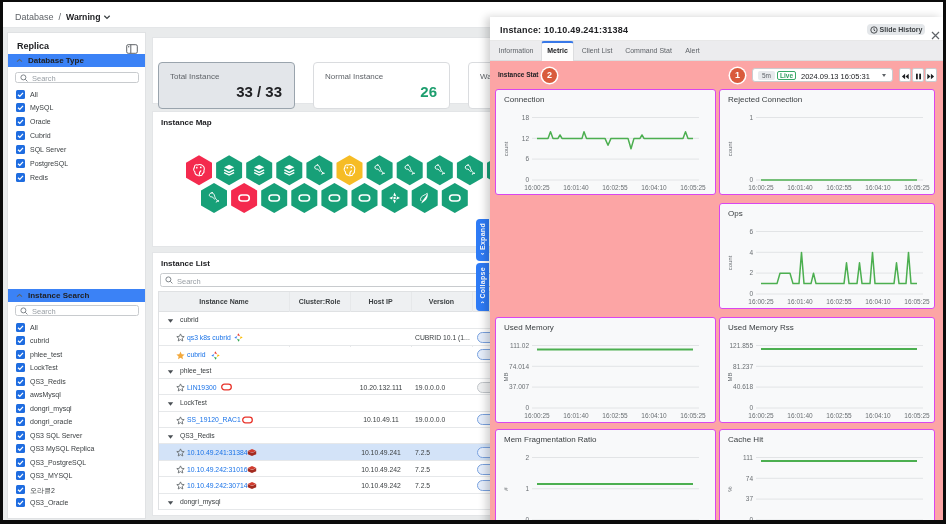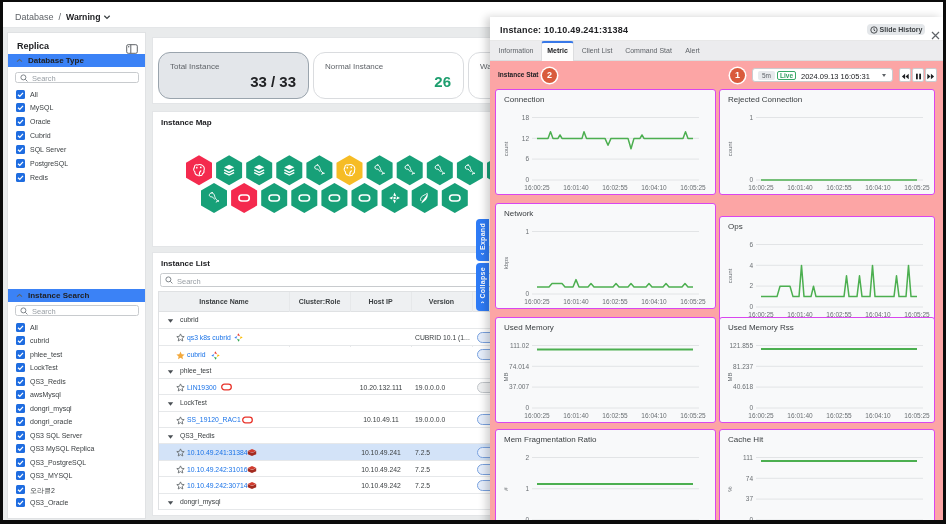--- a/index.html
+++ b/index.html
@@ -13,21 +13,21 @@
 .band span.tx{position:absolute;left:20px;top:2px}
 .srch{position:absolute;left:7px;width:124px;height:11px;border:1px solid #c8cbce;border-radius:2.5px;background:#fff;font-size:7.5px;color:#9aa0a6}
 .srch .ic{position:absolute;left:4px;top:1px}
 .srch .ph{position:absolute;left:16px;top:1px}
 .fi{position:absolute;left:8px;height:12px;width:125px}
 .cb{position:absolute;left:0;top:0}
 .cb svg{display:block}
 .fl{position:absolute;left:14px;top:1px;font-size:7px;color:#3c4043}
 .panel{position:absolute;background:#fff;border:1px solid #e3e5e7}
 .ptitle{position:absolute;left:8px;top:6px;font-size:8px;font-weight:bold;color:#202124}
-.scard{position:absolute;top:14px;width:151px;height:47px;border:1px solid #dadcdf;border-radius:12px;background:#fff}
+.scard{position:absolute;top:24px;width:137px;height:47px;border:1px solid #dadcdf;border-radius:4px;background:#fff}
 .scard .t{position:absolute;left:11px;top:9px;font-size:8px;color:#5f6368}
 .scard .v{position:absolute;right:12px;bottom:8px;font-size:15px;font-weight:bold;color:#202124}
 .card{position:absolute;height:106px;background:#f8f9fa;border:1px solid #d946ef;border-radius:3px}
 .ct{position:absolute;left:8px;top:5px;font-size:8px;color:#3c4043}
 #ovl{position:absolute;left:487px;top:14px;width:453px;height:517px;background:#fca5a5;box-shadow:-4px 0 8px rgba(0,0,0,0.18)}
 #ovl .ohdr{position:absolute;left:0;top:0;width:453px;height:24px;background:#fff;border-bottom:1px solid #e8e8e8}
 #ovl .otitle{position:absolute;left:10px;top:8px;font-size:9px;font-weight:600;color:#202124;letter-spacing:0.2px}
 #tabs{position:absolute;left:0;top:24px;width:453px;height:20px;background:#ececee;border-bottom:1px solid #dcdddf}
 .tab{position:absolute;top:0;height:20px;font-size:7px;color:#5f6368;text-align:center;line-height:20px;white-space:nowrap}
 .tab.on{background:#fdfdfd;color:#202124;font-weight:bold;border:1px solid #dcdddf;border-bottom:none;border-top:2.5px solid #3878e8;border-radius:3px 3px 0 0;line-height:16px}
@@ -647,37 +647,21 @@
           <text x="33" y="92.3" text-anchor="end" font-size="6.5" fill="#6a6f73">0</text>
           <text x="41" y="100" text-anchor="middle" font-size="6.5" fill="#6a6f73">16:00:25</text>
           <text x="80" y="100" text-anchor="middle" font-size="6.5" fill="#6a6f73">16:01:40</text>
           <text x="119" y="100" text-anchor="middle" font-size="6.5" fill="#6a6f73">16:02:55</text>
           <text x="158" y="100" text-anchor="middle" font-size="6.5" fill="#6a6f73">16:04:10</text>
           <text x="197" y="100" text-anchor="middle" font-size="6.5" fill="#6a6f73">16:05:25</text>
           <text x="12" y="59" text-anchor="middle" font-size="6" fill="#6a6f73" transform="rotate(-90 12 59)">count</text>
           <polyline points="41.0,90.0 197.0,90.0" fill="none" stroke="#4caf50" stroke-width="1.6" stroke-linejoin="round"></polyline>
         </svg>
       </div>
-      <div class="card" style="left:5px;top:186px;width:221px;">
-        <div class="ct">Network</div>
-        <svg width="221" height="106" viewBox="0 0 221 106" style="position:absolute;left:0;top:0">
-          <line x1="36" y1="27.5" x2="203" y2="27.5" stroke="#e2e4e6" stroke-width="1"></line>
-          <text x="33" y="29.8" text-anchor="end" font-size="6.5" fill="#6a6f73">1</text>
-          <line x1="36" y1="90.0" x2="203" y2="90.0" stroke="#e2e4e6" stroke-width="1"></line>
-          <text x="33" y="92.3" text-anchor="end" font-size="6.5" fill="#6a6f73">0</text>
-          <text x="41" y="100" text-anchor="middle" font-size="6.5" fill="#6a6f73">16:00:25</text>
-          <text x="80" y="100" text-anchor="middle" font-size="6.5" fill="#6a6f73">16:01:40</text>
-          <text x="119" y="100" text-anchor="middle" font-size="6.5" fill="#6a6f73">16:02:55</text>
-          <text x="158" y="100" text-anchor="middle" font-size="6.5" fill="#6a6f73">16:04:10</text>
-          <text x="197" y="100" text-anchor="middle" font-size="6.5" fill="#6a6f73">16:05:25</text>
-          <text x="12" y="59" text-anchor="middle" font-size="6" fill="#6a6f73" transform="rotate(-90 12 59)">kbps</text>
-          <polyline points="41.0,83.0 53.0,83.0 56.0,79.6 66.0,79.6 69.0,83.0 77.0,83.0 80.0,75.6 83.0,83.0 92.0,83.0 95.0,79.6 98.0,83.0 117.0,83.0 120.0,79.6 123.0,83.0 132.0,83.0 135.0,79.6 138.0,83.0 150.0,83.0 153.0,79.6 156.0,83.0 167.0,83.0 170.0,79.6 173.0,83.0 186.0,83.0 189.0,79.6 192.0,83.0 197.0,83.0" fill="none" stroke="#4caf50" stroke-width="1.5" stroke-linejoin="round"></polyline>
-        </svg>
-      </div>
-      <div class="card" style="left:229px;top:186px;width:216px;margin-top:13px;">
+      <div class="card" style="left:229px;top:186px;width:216px;">
         <div class="ct">Ops</div>
         <svg width="216" height="106" viewBox="0 0 216 106" style="position:absolute;left:0;top:0">
           <line x1="36" y1="27.5" x2="203" y2="27.5" stroke="#e2e4e6" stroke-width="1"></line>
           <text x="33" y="29.8" text-anchor="end" font-size="6.5" fill="#6a6f73">6</text>
           <line x1="36" y1="48.3" x2="203" y2="48.3" stroke="#e2e4e6" stroke-width="1"></line>
           <text x="33" y="50.599999999999994" text-anchor="end" font-size="6.5" fill="#6a6f73">4</text>
           <line x1="36" y1="69.1" x2="203" y2="69.1" stroke="#e2e4e6" stroke-width="1"></line>
           <text x="33" y="71.39999999999999" text-anchor="end" font-size="6.5" fill="#6a6f73">2</text>
           <line x1="36" y1="90.0" x2="203" y2="90.0" stroke="#e2e4e6" stroke-width="1"></line>
           <text x="33" y="92.3" text-anchor="end" font-size="6.5" fill="#6a6f73">0</text>

